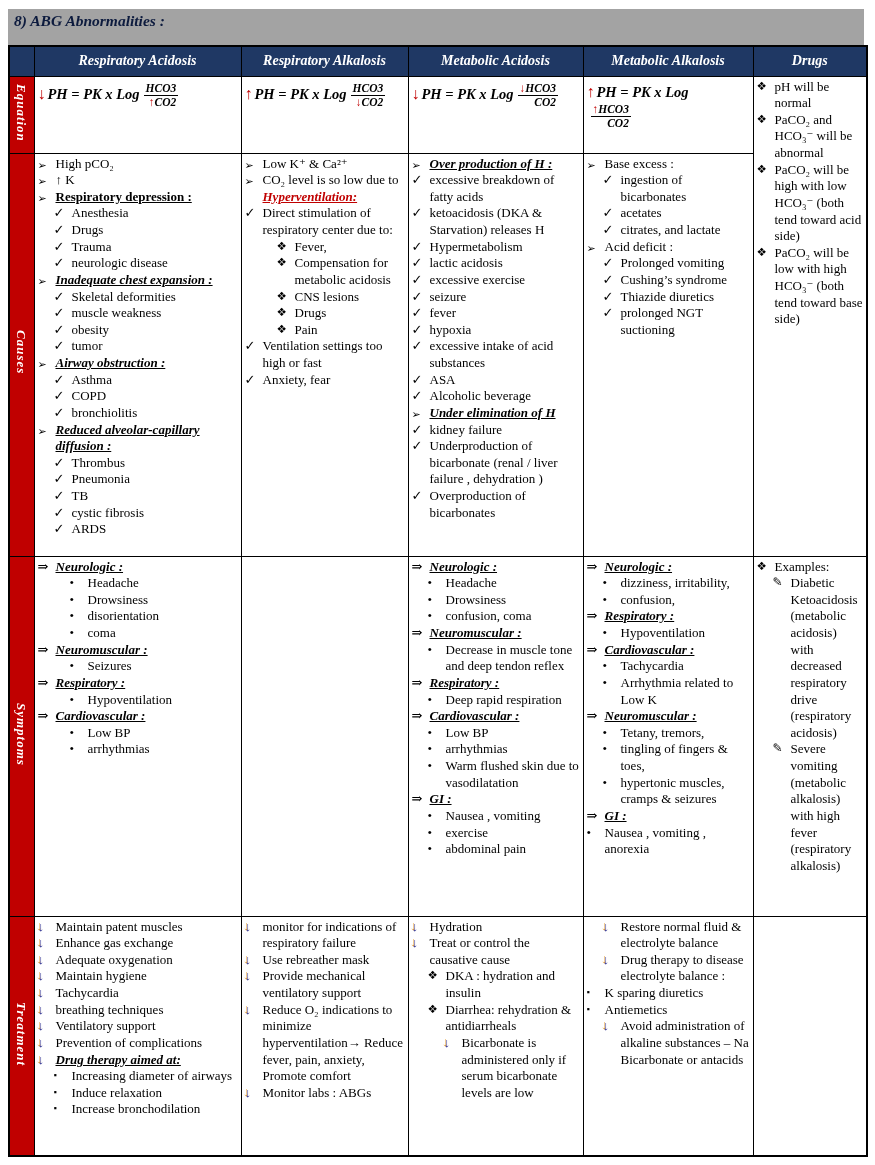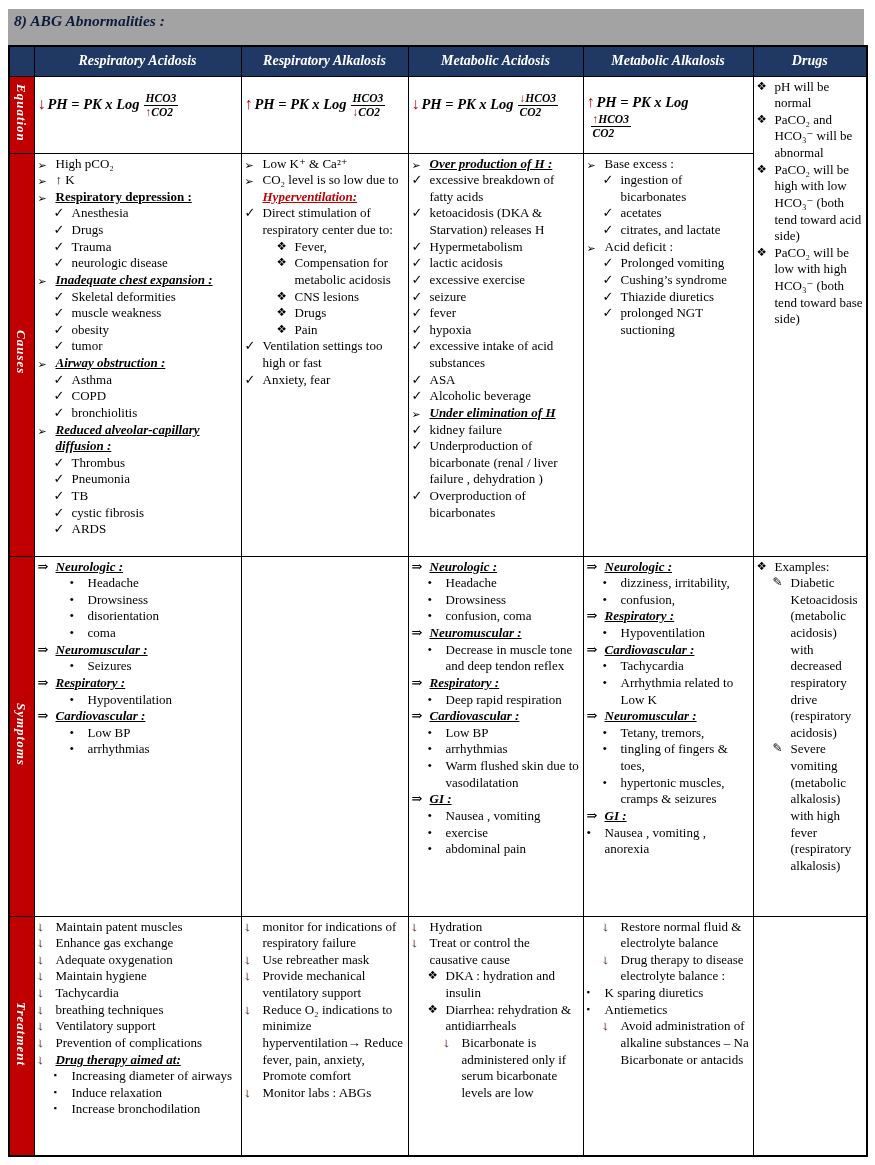--- a/index.html
+++ b/index.html
@@ -23,23 +23,23 @@
   .mk-chevron{font-size:11px;padding-top:2px;}
   .mk-diamond{font-size:11.5px;}
   .mk-dblarrow{font-weight:bold;}
   .mk-sq{font-size:9px;padding-top:2px;}
   .mk-dot{font-size:13px;}
   .mk-dl{color:#2e3192;font-weight:bold;font-style:normal;text-shadow:-1.5px -1px 0 #e8a33d;}
   .mk-pencil{font-size:12px;}
   .s-bu .tx{font-weight:bold;text-decoration:underline;}
   .s-biu .tx{font-weight:bold;font-style:italic;text-decoration:underline;}
   .s-redbiu .tx{color:#c00000;font-weight:bold;font-style:italic;text-decoration:underline;}
-  .eq{font-weight:bold;font-style:italic;font-size:14.5px;padding-top:13px;}
+  .eq{font-weight:bold;font-style:italic;font-size:14.5px;padding-top:3px;}
   .eq-arrow{color:#c00000;font-style:normal;font-size:16px;margin-right:2px;}
-  .frac{display:inline-block;vertical-align:middle;text-align:left;font-size:11.5px;
+  .frac{display:inline-block;vertical-align:middle;text-align:right;font-size:11.5px;
         line-height:1.15;margin-left:4px;}
   .frac .num{display:block;border-bottom:1.5px solid #000;padding:0 2px;}
   .frac .den{display:block;padding:0 2px;}
   .frac .fa{color:#c00000;font-style:normal;}
   .frac-below{display:block;margin-top:1px;}
   .watermark{position:absolute;left:362px;top:1082px;width:140px;text-align:center;
         color:rgba(170,170,170,0.75);pointer-events:none;
         font-family:"DejaVu Sans","Liberation Sans",sans-serif;}
   .watermark .ar{font-size:27px;font-weight:bold;line-height:1.0;}
   .watermark .dom{font-size:15px;line-height:1.1;}

